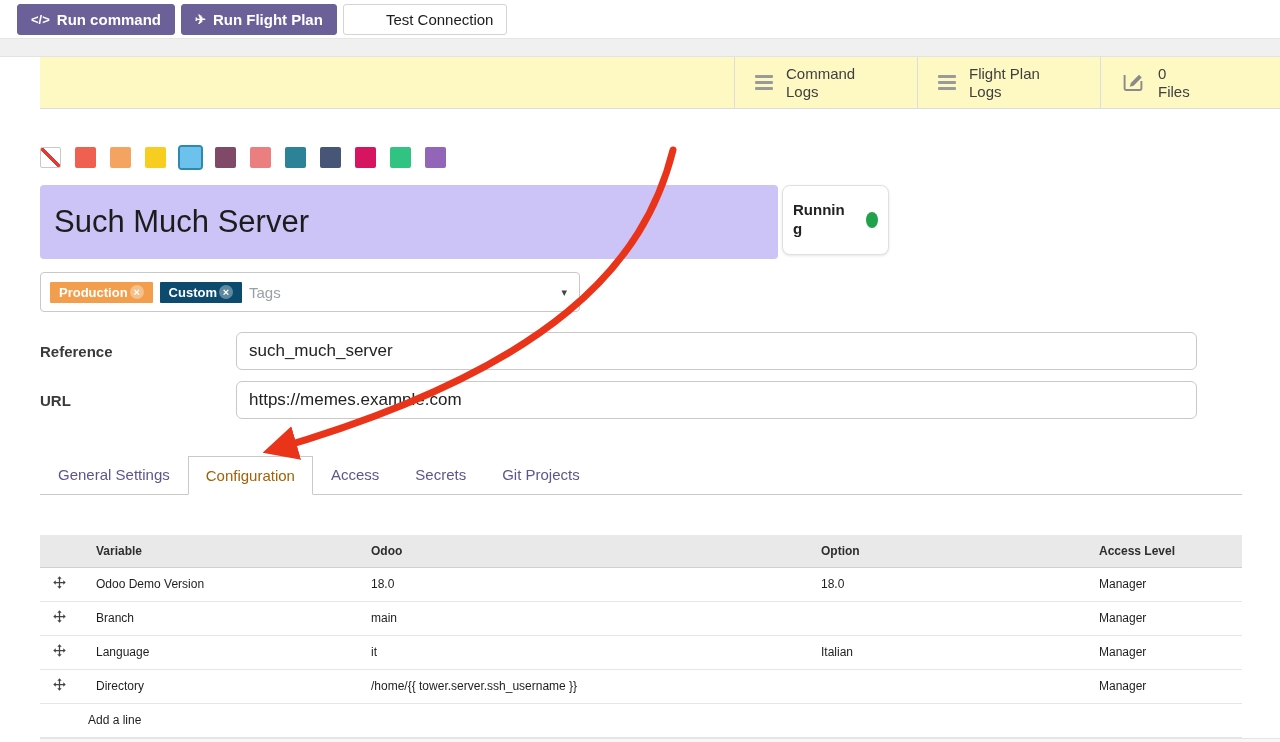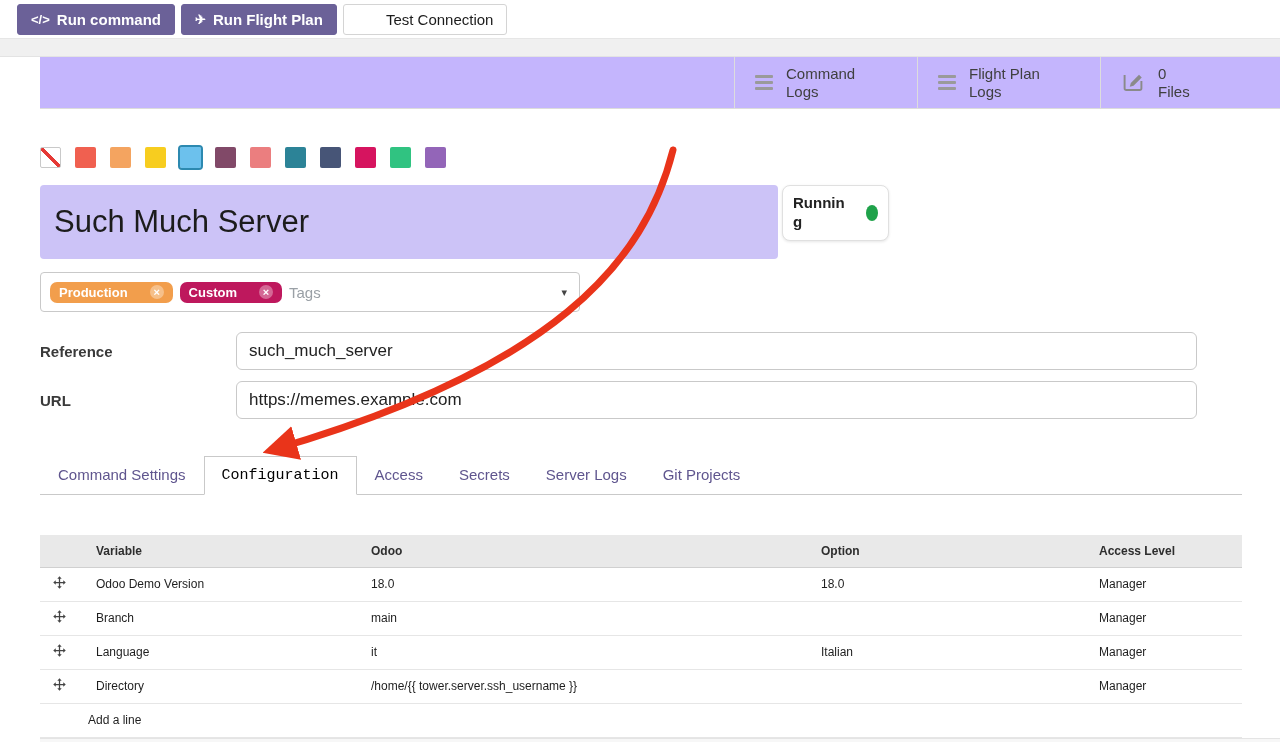--- a/index.html
+++ b/index.html
@@ -9,60 +9,60 @@
     background:#fff; color:#222; position:relative; overflow:hidden;
   }
   
   .topbar { height:38px; display:flex; align-items:center; gap:6px; padding-left:17px; background:#fff; }
   .btn { font-size:15px; border-radius:3px; padding:6px 13px; cursor:pointer; display:inline-flex; align-items:center; gap:7px; border:1px solid transparent; }
   .btn-primary { background:#6b6198; border-color:#6b6198; color:#fff; font-weight:700; }
   .btn-plain { background:#fff; border-color:#d4d4d4; color:#1b1b1b; font-weight:400;padding-left:42px; }
   .btn .ic { font-weight:700; font-size:13px; }
   .gray-strip { height:19px; background:#f0f0f0; border-top:1px solid #e6e6e6; border-bottom:1px solid #e3e3e3; }
   
-  .header-band { height:52px; background:#c4b5fd; border-bottom:1px solid #dcdcdc; display:flex; justify-content:flex-end;margin-left:40px; }
+  .header-band { height:52px; background:#fef9c3; border-bottom:1px solid #dcdcdc; display:flex; justify-content:flex-end;margin-left:40px; }
   .stat-btn { width:183px; border-left:1px solid #ddd; display:flex; align-items:center; gap:13px; padding-left:20px; cursor:pointer; }
   .stat-btn:last-child { width:180px; }
   .stat-label { font-size:15px; color:#3f3f3f; line-height:1.2; }
   .menu-icon { display:flex; flex-direction:column; gap:3px; }
   .menu-icon i { display:block; width:18px; height:3px; background:#9a9a9a; border-radius:1px; }
   
   .sheet { padding-left:40px; }
   .swatch-row { display:flex; gap:14px; margin-top:38px; }
   .swatch { width:21px; height:21px; border-radius:2px; border:1px solid transparent; cursor:pointer; }
   .swatch.none { background:#fff; border:1px solid #c9c9c9;
     background-image:linear-gradient(45deg, transparent 44%, #e53935 44%, #e53935 56%, transparent 56%); }
   .swatch.selected { outline:2px solid #2c89b0; outline-offset:0; }
   .title-row { display:flex; margin-top:17px; align-items:flex-start; gap:4px; }
   .title-input { width:738px; height:74px; background:#ccc3f7; border:none; border-radius:4px;
     font-family:"Liberation Sans",sans-serif; font-size:31px; color:#1c1c1c; padding:0 14px; }
-  .status-card { width:107px; height:56px; background:#fff; border:1px solid #e0e0e0; border-radius:8px;
+  .status-card { width:107px; height:70px; background:#fff; border:1px solid #e0e0e0; border-radius:8px;
     box-shadow:0 1px 3px rgba(0,0,0,.10); display:flex; align-items:center; padding:8px 10px; cursor:pointer; }
   .status-text { font-weight:700; font-size:15px; color:#222; width:54px; word-break:break-all; line-height:1.25; }
   .status-dot { width:12px; height:16px; border-radius:50%; margin-left:auto; }
   
   .tags-box { margin-top:13px; width:540px; height:40px; border:1px solid #c9c9c9; border-radius:4px;
     display:flex; align-items:center; gap:7px; padding:0 12px 0 9px; }
-  .tag { display:inline-flex; align-items:center; gap:22px; color:#fff; font-size:13px; font-weight:700;
-    border-radius:7px; padding:3px 9px; cursor:pointer; }
+  .tag { display:inline-flex; align-items:center; gap:2px; color:#fff; font-size:13px; font-weight:700;
+    border-radius:1px; padding:3px 9px; cursor:pointer; }
   .tag-x { width:14px; height:14px; border-radius:50%; background:rgba(255,255,255,.35); color:#fff;
     font-size:11px; line-height:14px; text-align:center; font-weight:700; cursor:pointer; }
   .tags-ph { color:#9aa0a6; font-size:15px; }
   .tags-caret { margin-left:auto; font-size:11px; color:#444; cursor:pointer; }
   
   .fields { margin-top:20px; }
   .field-row { display:flex; align-items:center; margin-bottom:11px; }
   .field-label { width:196px; font-size:15px; font-weight:700; color:#3a3a3a; }
   .field-input { width:961px; height:38px; border:1px solid #c9c9c9; border-radius:6px; padding:0 12px;
     font-family:"Liberation Sans",sans-serif; font-size:17px; color:#222; background:#fff; }
   
   .tabs { margin-top:36px; width:1202px; display:flex; align-items:flex-end; border-bottom:1px solid #c9c9c9; }
   .tab { padding:10px 17px; font-size:15px; color:#5f558e; cursor:pointer; border:1px solid transparent; }
-  .tab.active { background:#fff; color:#000000; border:1px solid #c9c9c9; border-bottom:1px solid #fff;
-    margin-bottom:-1px; font-weight:400;font-family:Liberation Mono, monospace; }
+  .tab.active { background:#fff; color:#a16207; border:1px solid #c9c9c9; border-bottom:1px solid #fff;
+    margin-bottom:-1px; font-weight:400; }
   
   .cfg-table { margin-top:40px; width:1202px; border-collapse:collapse; table-layout:fixed; font-size:12px; }
   .cfg-table thead th { background:#e9e9e9; font-weight:700; color:#2e2e2e; text-align:left; height:32px;
     border-bottom:1px solid #d0d0d0; }
   .cfg-table th.c-var, .cfg-table td.c-var { padding-left:18px; }
   .cfg-table th.c-std, .cfg-table td.c-std { padding-left:6px; }
   .cfg-table tbody td { height:34px; border-bottom:1px solid #e6e6e6; color:#1e1e1e; }
   .cfg-table td.c-handle { text-align:center; cursor:grab; }
   .addline-cell { padding-left:48px; color:#5f558e; cursor:pointer; }
   .bottom-strip { height:8px; background:#f7f7f7; border-top:1px solid #e4e4e4; margin-top:0; }
@@ -148,45 +148,44 @@
       <span class="status-text">Running</span>
       <span class="status-dot" style="background: rgb(31, 162, 74);"></span>
     </div>
   </div>
 
   <div class="tags-box">
     <span class="tag" style="background: rgb(242, 158, 76);">
       <span>Production</span>
       <span class="tag-x">×</span>
     </span>
-    <span class="tag" style="background: #be185d; justify-content: space-between;">
+    <span class="tag" style="background: #0c4a6e; justify-content: space-between;">
       <span>Custom</span>
       <span class="tag-x">×</span>
     </span>
     <span class="tags-ph">Tags</span>
     <span class="tags-caret">▾</span>
   </div>
 
   <div class="fields">
     <div class="field-row">
       <span class="field-label">Reference</span>
       <input class="field-input" value="such_much_server" style="">
     </div>
     <div class="field-row">
       <span class="field-label">URL</span>
       <input class="field-input" value="https://memes.example.com" style="">
     </div>
   </div>
 
   <div class="tabs">
-    <span class="tab">Command Settings</span>
+    <span class="tab">General Settings</span>
     <span class="tab active">Configuration</span>
     <span class="tab">Access</span>
     <span class="tab">Secrets</span>
-    <span class="tab">Server Logs</span>
     <span class="tab">Git Projects</span>
   </div>
 
   <table class="cfg-table">
     <colgroup>
       <col style="width:38px">
         <col style="width:287px">
         <col style="width:450px">
       <col style="width:278px">
         <col style="width:149px">

